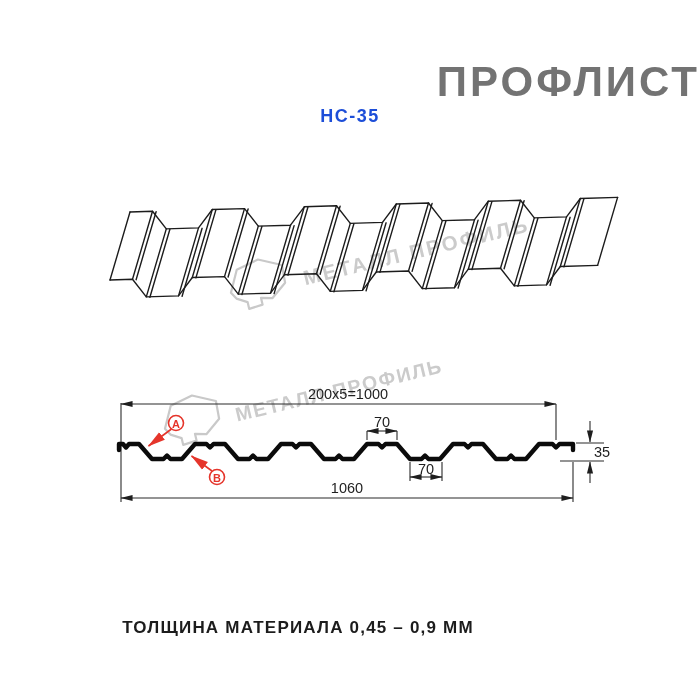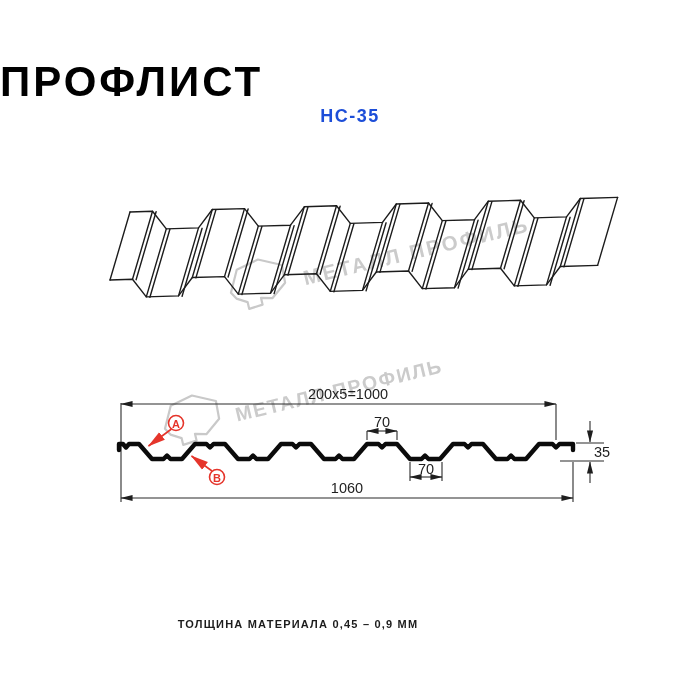--- a/index.html
+++ b/index.html
@@ -1,23 +1,23 @@
 <!DOCTYPE html>
 <html><head>
 <meta charset="utf-8">
 <style>
   html,body{margin:0;padding:0;background:#fff;}
   .page{position:relative;width:700px;height:700px;background:#fff;overflow:hidden;
         font-family:"Liberation Sans",sans-serif;}
-  .title{position:absolute;top:58px;left:0;width:700px;text-align:left;
-         font-size:42px;font-weight:700;letter-spacing:3px;color:#000000;margin:0;}
+  .title{position:absolute;top:58px;left:0;width:700px;text-align:right;
+         font-size:42px;font-weight:700;letter-spacing:3px;color:#737373;margin:0;}
   .subtitle{position:absolute;top:106px;left:0;width:700px;text-align:center;
          font-size:18px;font-weight:700;letter-spacing:1.5px;color:#1d4ed8;}
   .footer{position:absolute;top:618px;left:0;width:596px;text-align:center;
-         font-size:11px;font-weight:700;letter-spacing:1.2px;color:#1c1c1c;}
+         font-size:17px;font-weight:700;letter-spacing:1.2px;color:#1c1c1c;}
   svg.canvas{position:absolute;left:0;top:0;}
   .ln{stroke:#1c1c1c;stroke-width:1.4;fill:none;stroke-linejoin:round;stroke-linecap:round;}
   .dim{stroke:#2b2b2b;stroke-width:1.1;fill:none;}
   .dimtext{font-family:"Liberation Sans",sans-serif;font-size:14.5px;fill:#1e1e1e;}
   .profile{stroke:#0b0b0b;stroke-width:4.4;fill:none;stroke-linejoin:round;stroke-linecap:round;}
   .wmtext{font-family:"Liberation Sans",sans-serif;font-weight:700;font-size:20.5px;
           letter-spacing:2.5px;fill:#cbcbcb;}
   .wmtext2{font-size:19.5px;letter-spacing:1.8px;}
   .wmlogo{stroke:#c9c9c9;stroke-width:2.2;fill:none;stroke-linejoin:round;}
   .red{stroke:#e5352b;stroke-width:1.6;fill:none;}

